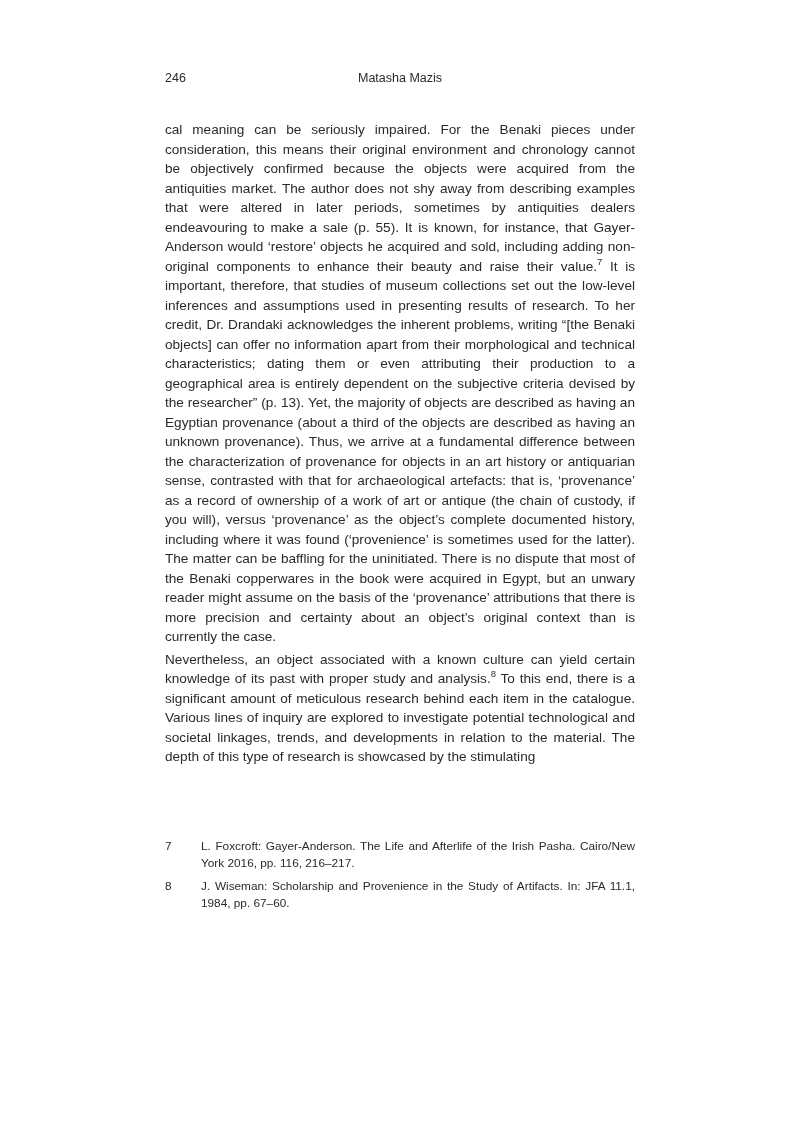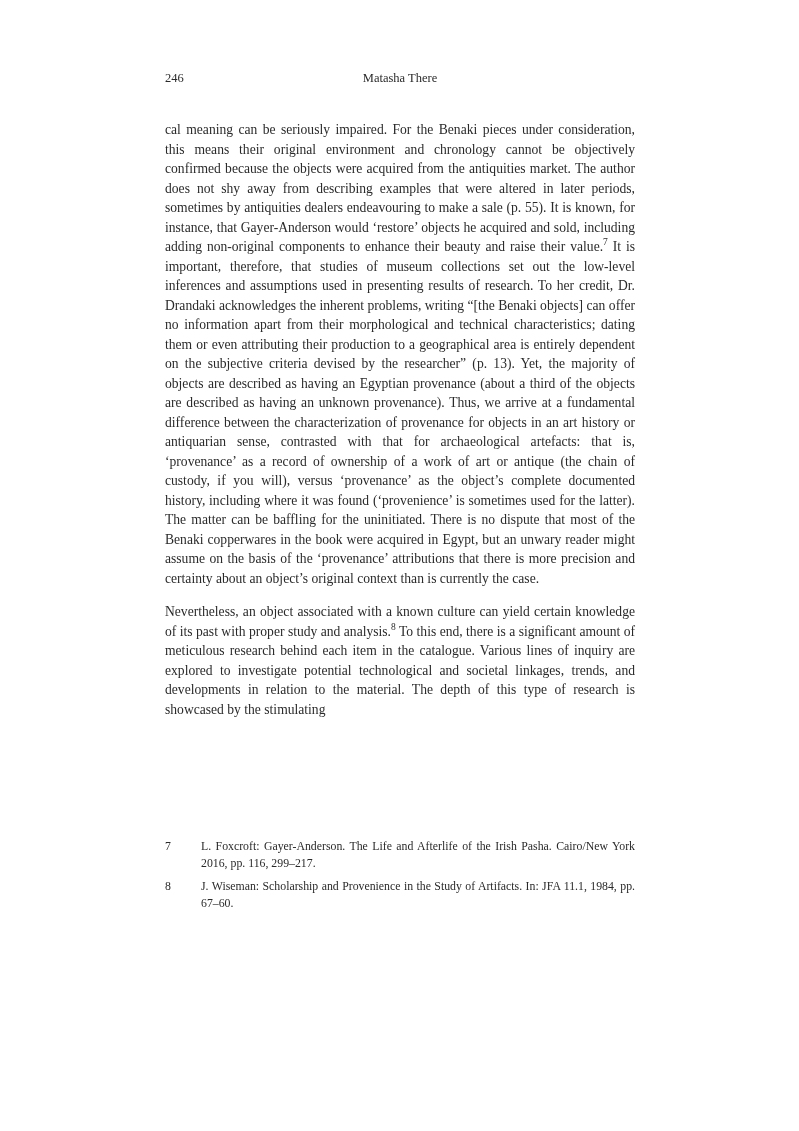--- a/index.html
+++ b/index.html
@@ -6,21 +6,21 @@
     html, body {
       margin: 0;
       padding: 0;
       background: #ffffff;
     }
     .page {
       position: relative;
       width: 714px;
       height: 1131px;
       background: #ffffff;
-      font-family: Liberation Serif, serif;
+      font-family: Liberation Sans, sans-serif;
       color: #2a2a2a;
       overflow: hidden;
     }
     .header {
       position: absolute;
       top: 70px;
       left: 165px;
       width: 470px;
       font-size: 12.5px;
       line-height: 16px;
@@ -42,21 +42,21 @@
       font-size: 13.6px;
       line-height: 19.5px;
       text-align: justify;
       hyphens: auto;
       -webkit-hyphens: auto;
     }
     .body-text p {
       margin: 0;
     }
     .body-text p.para-2 {
-      margin-top: 14px;
+      margin-top: 3px;
     }
     sup.fn-ref {
       font-size: 9.5px;
       line-height: 0;
       vertical-align: super;
     }
     .footnotes {
       position: absolute;
       top: 838px;
       left: 165px;
@@ -79,33 +79,33 @@
       flex: 1;
     }
   </style>
 </head>
 <body>
 
 <div class="page">
 
   <div class="header">
     <span class="page-number">246</span>
-    <span class="running-head">Matasha There</span>
+    <span class="running-head">Matasha Mazis</span>
   </div>
 
   <div class="body-text">
     <p class="para-1"><span>cal meaning can be seriously impaired. For the Benaki pieces under consideration, this means their original environment and chronology cannot be objectively confirmed because the objects were acquired from the antiquities market. The author does not shy away from describing examples that were altered in later periods, sometimes by antiquities dealers endeavouring to make a sale (p. 55). It is known, for instance, that Gayer-Anderson would ‘restore’ objects he acquired and sold, including adding non-original components to enhance their beauty and raise their value.</span><sup class="fn-ref">7</sup><span> It is important, therefore, that studies of museum collections set out the low-level inferences and assumptions used in presenting results of research. To her credit, Dr. Drandaki acknowledges the inherent problems, writing “[the Benaki objects] can offer no information apart from their morphological and technical characteristics; dating them or even attributing their production to a geographical area is entirely dependent on the subjective criteria devised by the researcher” (p. 13). Yet, the majority of objects are described as having an Egyptian provenance (about a third of the objects are described as having an unknown provenance). Thus, we arrive at a fundamental difference between the characterization of provenance for objects in an art history or antiquarian sense, contrasted with that for archaeological artefacts: that is, ‘provenance’ as a record of ownership of a work of art or antique (the chain of custody, if you will), versus ‘provenance’ as the object’s complete documented history, including where it was found (‘provenience’ is sometimes used for the latter). The matter can be baffling for the uninitiated. There is no dispute that most of the Benaki copperwares in the book were acquired in Egypt, but an unwary reader might assume on the basis of the ‘provenance’ attributions that there is more precision and certainty about an object’s original context than is currently the case.</span></p>
 
     <p class="para-2"><span>Nevertheless, an object associated with a known culture can yield certain knowledge of its past with proper study and analysis.</span><sup class="fn-ref">8</sup><span> To this end, there is a significant amount of meticulous research behind each item in the catalogue. Various lines of inquiry are explored to investigate potential technological and societal linkages, trends, and developments in relation to the material. The depth of this type of research is showcased by the stimulating</span></p>
   </div>
 
   <div class="footnotes">
     <div class="footnote">
       <span class="fn-num">7</span>
-      <span class="fn-text">L. Foxcroft: Gayer-Anderson. The Life and Afterlife of the Irish Pasha. Cairo/New York 2016, pp. 116, 299–217.</span>
+      <span class="fn-text">L. Foxcroft: Gayer-Anderson. The Life and Afterlife of the Irish Pasha. Cairo/New York 2016, pp. 116, 216–217.</span>
     </div>
     <div class="footnote">
       <span class="fn-num">8</span>
       <span class="fn-text">J. Wiseman: Scholarship and Provenience in the Study of Artifacts. In: JFA 11.1, 1984, pp. 67–60.</span>
     </div>
   </div>
 
 </div>
 
 </body></html>

